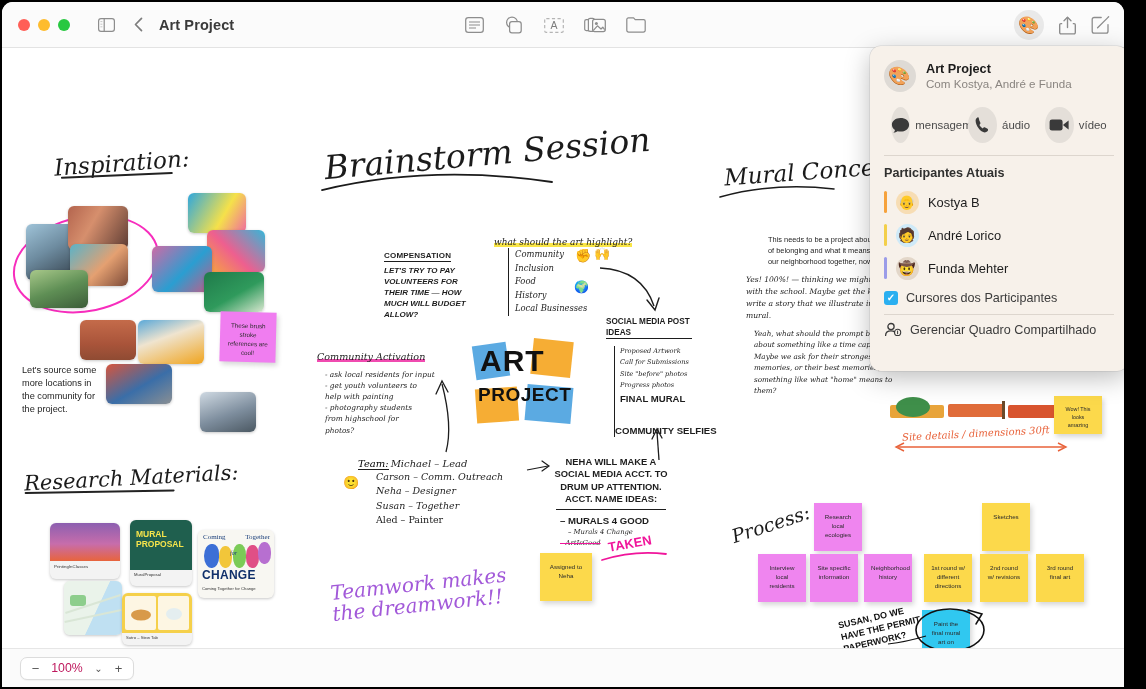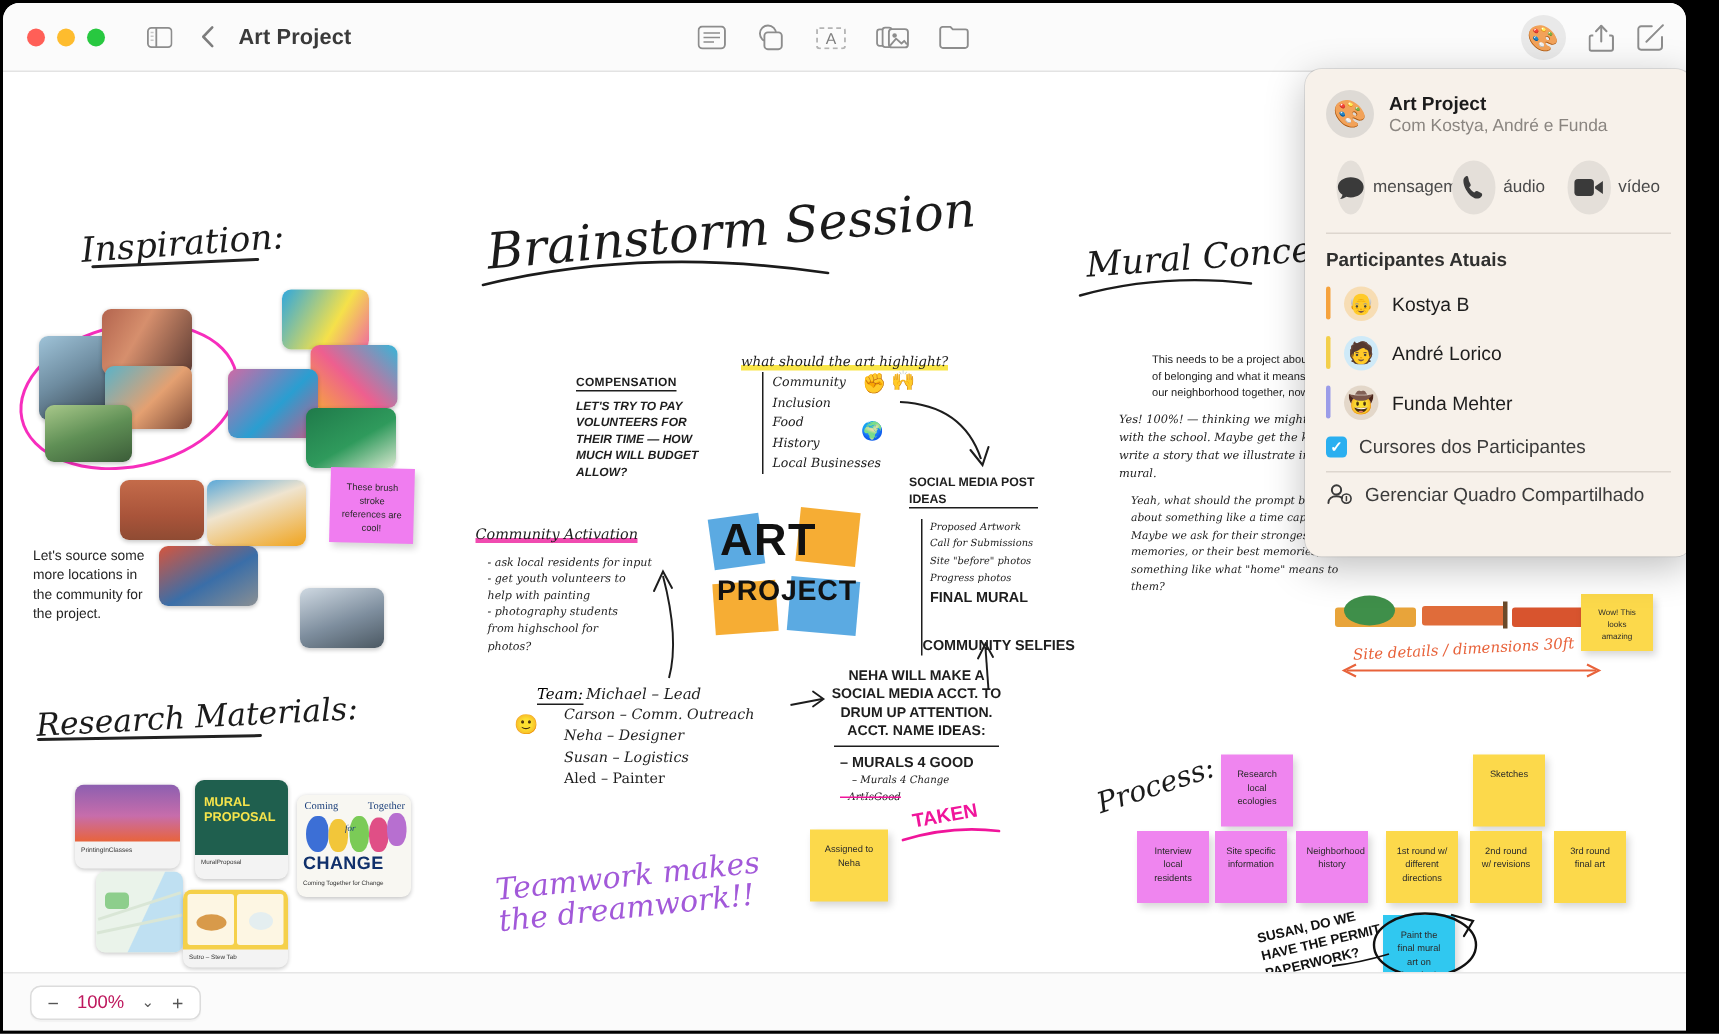--- a/index.html
+++ b/index.html
@@ -335,21 +335,21 @@
     </svg>
 
     <div style="position:absolute;left:356px;top:410px;">
       <div style="display:flex;align-items:baseline;gap:2px;">
         <span style="font-size:10px;font-family:'DejaVu Serif',serif;font-style:italic;border-bottom:1.2px solid #1d1d1d;">Team:</span>
         <span style="font-size:10px;font-family:'DejaVu Serif',serif;font-style:italic;color:#1d1d1d;">Michael – Lead</span>
       </div>
       <div style="margin-left:18px;">
         <div style="font-size:9.5px;font-family:'DejaVu Serif',serif;font-style:italic;line-height:1.5;color:#1d1d1d;">Carson – Comm. Outreach</div>
         <div style="font-size:9.5px;font-family:'DejaVu Serif',serif;font-style:italic;line-height:1.5;color:#1d1d1d;">Neha – Designer</div>
-        <div style="font-size:9.5px;font-family:'DejaVu Serif',serif;font-style:italic;line-height:1.5;color:#1d1d1d;">Susan – Logistics</div>
+        <div style="font-size:9.5px;font-family:'DejaVu Serif',serif;font-style:italic;line-height:1.5;color:#1d1d1d;">Susan – Together</div>
         <div style="font-size:9.5px;font-family:'DejaVu Serif',serif;line-height:1.5;color:#1d1d1d;">Aled – Painter</div>
       </div>
     </div>
     <div style="position:absolute;left:341px;top:427px;font-size:13px;">🙂</div>
 
     <div style="position:absolute;left:468px;top:288px;width:110px;height:96px;">
       <div style="position:absolute;left:4px;top:8px;width:34px;height:34px;background:#4da3e0;transform:rotate(-8deg);opacity:.92;"></div>
       <div style="position:absolute;left:62px;top:4px;width:40px;height:36px;background:#f5a623;transform:rotate(6deg);opacity:.92;"></div>
       <div style="position:absolute;left:6px;top:52px;width:42px;height:34px;background:#f5a623;transform:rotate(-4deg);opacity:.92;"></div>
       <div style="position:absolute;left:56px;top:50px;width:46px;height:36px;background:#4da3e0;transform:rotate(5deg);opacity:.92;"></div>
@@ -366,21 +366,21 @@
       <div style="font-size:6.6px;font-family:'DejaVu Serif',serif;font-style:italic;line-height:1.72;color:#1d1d1d;">Site "before" photos</div>
       <div style="font-size:6.6px;font-family:'DejaVu Serif',serif;font-style:italic;line-height:1.72;color:#1d1d1d;">Progress photos</div>
       <div style="font-size:9.6px;font-weight:bold;line-height:1.3;color:#1d1d1d;margin-top:2px;">FINAL MURAL</div>
       <div style="font-size:9.6px;font-weight:bold;line-height:1.3;color:#1d1d1d;margin-left:-5px;margin-top:19px;">COMMUNITY SELFIES</div>
     </div>
     <svg style="position:absolute;left:646px;top:378px;" width="20" height="36">
       <path d="M11 34 L9 6" fill="none" stroke="#1d1d1d" stroke-width="1.3"></path>
       <polyline points="4,13 9,3 14,12" fill="none" stroke="#1d1d1d" stroke-width="1.3" stroke-linecap="round"></polyline>
     </svg>
 
-    <div style="position:absolute;left:548px;top:396px;width:122px;">
+    <div style="position:absolute;left:548px;top:408px;width:122px;">
       <div style="font-size:9.4px;font-weight:bold;line-height:1.32;color:#1d1d1d;text-align:center;">NEHA WILL MAKE A SOCIAL MEDIA ACCT. TO DRUM UP ATTENTION. ACCT. NAME IDEAS:</div>
       <div style="height:1.3px;background:#1d1d1d;margin:3px 6px 4px 6px;"></div>
       <div style="font-size:9.6px;font-weight:bold;line-height:1.4;color:#1d1d1d;margin-left:10px;">– MURALS 4 GOOD</div>
       <div style="font-size:6.8px;font-family:'DejaVu Serif',serif;font-style:italic;line-height:1.5;color:#1d1d1d;margin-left:18px;">– Murals 4 Change</div>
       <div style="font-size:6.8px;font-family:'DejaVu Serif',serif;font-style:italic;line-height:1.5;color:#1d1d1d;margin-left:10px;text-decoration:line-through;text-decoration-color:#f0159b;text-decoration-thickness:1.4px;">– ArtIsGood</div>
     </div>
     <div style="position:absolute;left:606px;top:488px;font-size:13px;font-weight:bold;color:#f0159b;
                 transform:rotate(-10deg);font-family:'Liberation Sans',sans-serif;">TAKEN</div>
     <svg style="position:absolute;left:598px;top:500px;" width="70" height="16">
       <path d="M2 12 Q34 2 66 6" fill="none" stroke="#f0159b" stroke-width="1.8" stroke-linecap="round"></path>

